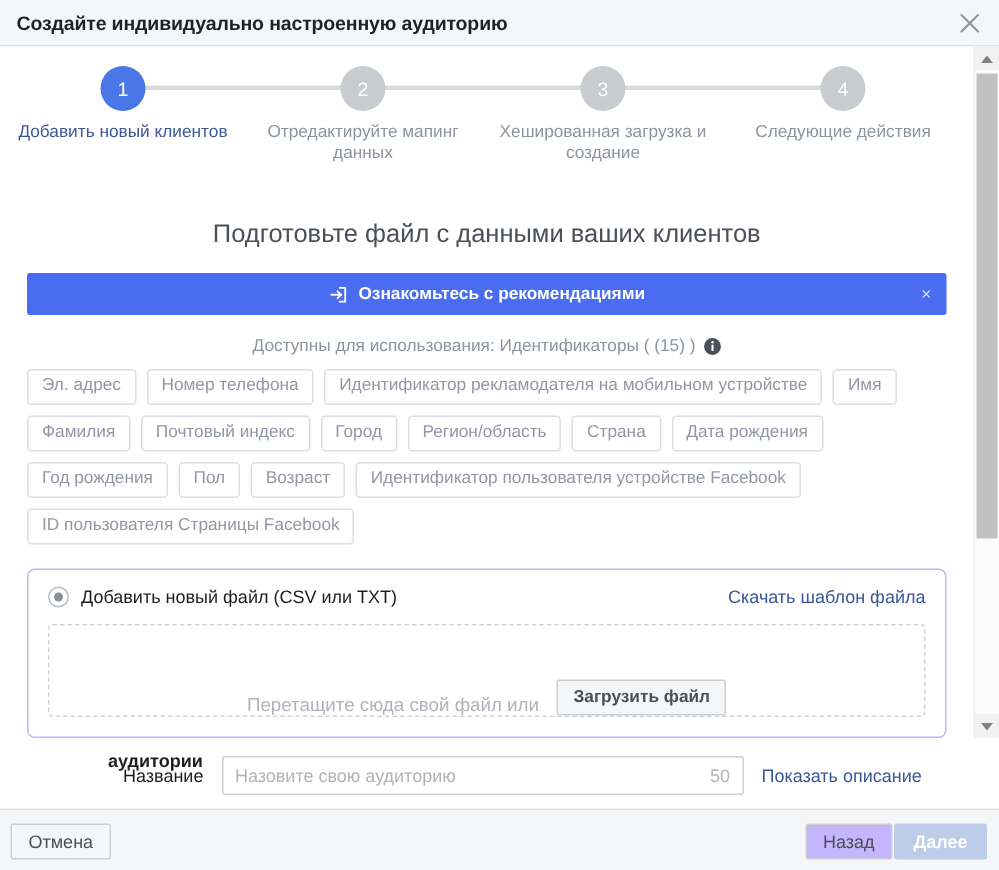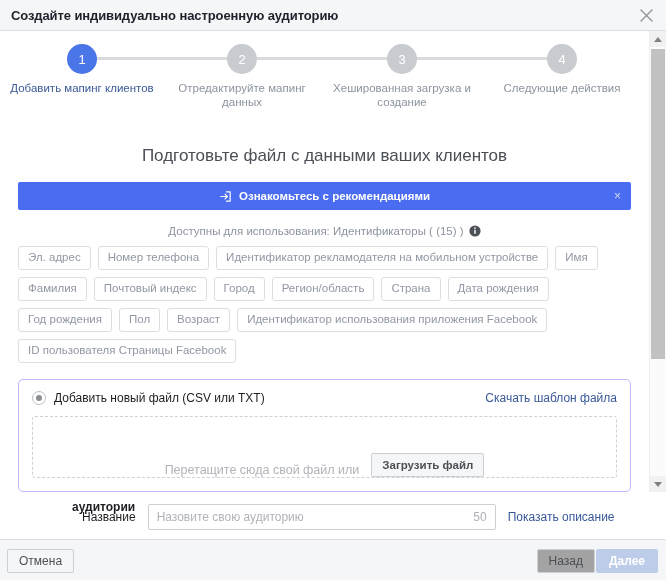--- a/index.html
+++ b/index.html
@@ -183,21 +183,21 @@
     position:absolute;left:72px;top:-40px;font-size:12px;font-weight:bold;
     color:#1c1e21;white-space:nowrap;
   }
   .btn-cancel{
     position:absolute;left:7px;top:9px;
     background:#f5f6f7;border:1px solid #ccd0d5;color:#4b4f56;
     font-size:12px;padding:8px 11px;height:24px;
   }
   .btn-back{
     position:absolute;right:71px;top:9px;
-    background:#a3a3a3;border:1px solid #ccd0d5;color:#4b4f56;
+    background:#c4b5fd;border:1px solid #ccd0d5;color:#4b4f56;
     font-size:12px;padding:4px 11px;height:24px;
   }
   .btn-next{
     position:absolute;right:8px;top:9px;
     background:#bdcce8;border:1px solid #bdcce8;color:#ffffff;
     font-size:12px;font-weight:bold;padding:4px 12px;height:24px;
     cursor:default;
   }
 </style>
 </head>
@@ -219,21 +219,21 @@
 
       <div class="stepper">
         <div class="connector" style="left:82px;width:161px;"></div>
         <div class="connector" style="left:242px;width:161px;"></div>
         <div class="connector" style="left:402px;width:161px;"></div>
 
         <div class="step active" style="left:2px;">
           <div class="circle">
             <span>1</span>
           </div>
-          <div class="label">Добавить мапинг клиентов</div>
+          <div class="label">Добавить новый клиентов</div>
         </div>
 
         <div class="step inactive" style="left:162px;">
           <div class="circle">
             <span>2</span>
           </div>
           <div class="label">Отредактируйте мапинг данных</div>
         </div>
 
         <div class="step inactive" style="left:322px;">
@@ -285,21 +285,21 @@
         <span class="tag">Имя</span>
         <span class="tag">Фамилия</span>
         <span class="tag">Почтовый индекс</span>
         <span class="tag">Город</span>
         <span class="tag">Регион/область</span>
         <span class="tag">Страна</span>
         <span class="tag">Дата рождения</span>
         <span class="tag">Год рождения</span>
         <span class="tag">Пол</span>
         <span class="tag">Возраст</span>
-        <span class="tag">Идентификатор использования приложения Facebook</span>
+        <span class="tag">Идентификатор пользователя устройстве Facebook</span>
         <span class="tag">ID пользователя Страницы Facebook</span>
       </div>
 
       <div class="upload-card">
         <div class="upload-row">
           <div class="radio-wrap">
             <span class="radio checked"></span>
             <span class="radio-label">Добавить новый файл (CSV или TXT)</span>
           </div>
           <span class="tpl-link">Скачать шаблон файла</span>

